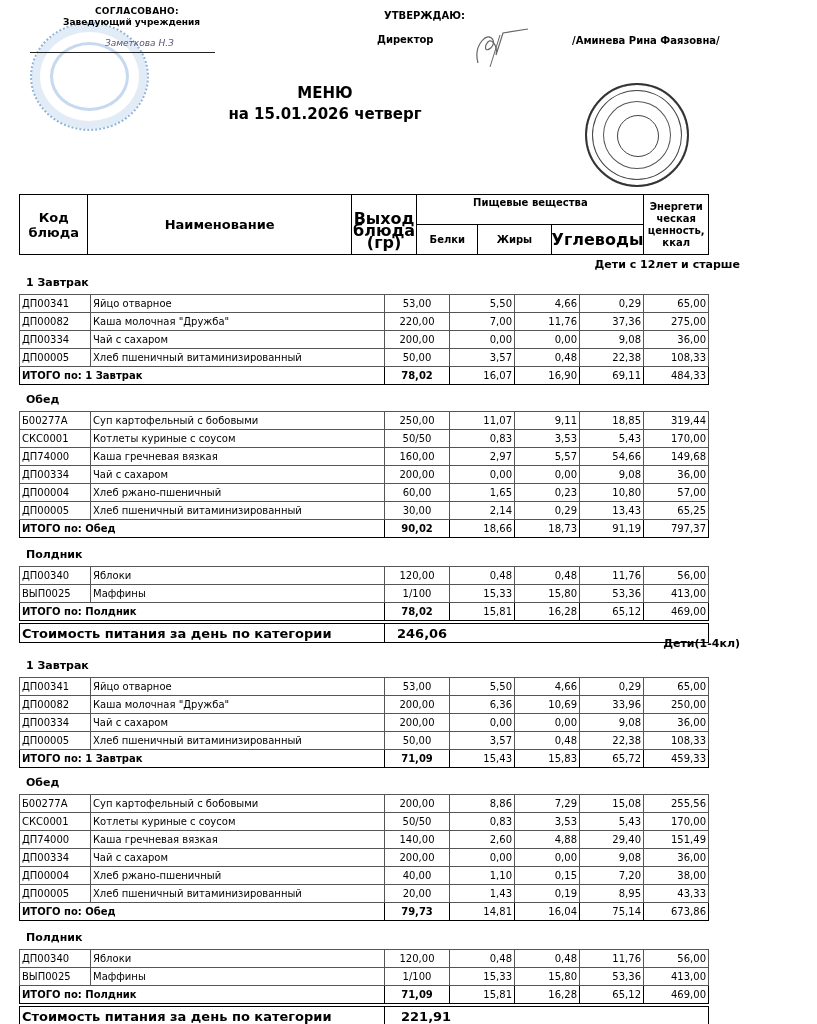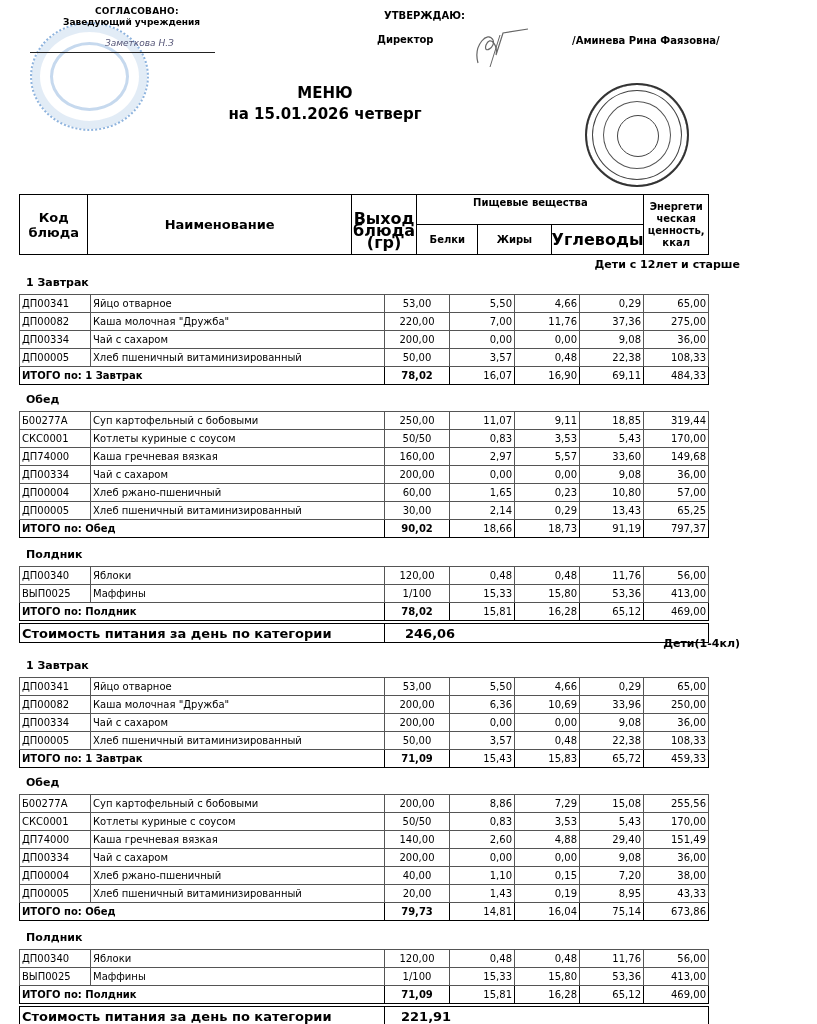--- a/index.html
+++ b/index.html
@@ -165,21 +165,21 @@
           <td class="num">3,53</td>
           <td class="num">5,43</td>
           <td class="num">170,00</td>
         </tr>
         <tr>
           <td class="">ДП74000</td>
           <td class="">Каша гречневая вязкая</td>
           <td class="ctr">160,00</td>
           <td class="num">2,97</td>
           <td class="num">5,57</td>
-          <td class="num">33,60</td>
+          <td class="num">54,66</td>
           <td class="num">149,68</td>
         </tr>
         <tr>
           <td class="">ДП00334</td>
           <td class="">Чай с сахаром</td>
           <td class="ctr">200,00</td>
           <td class="num">0,00</td>
           <td class="num">0,00</td>
           <td class="num">9,08</td>
           <td class="num">36,00</td>
@@ -258,21 +258,21 @@
         <col style="width:294px">
         <col style="width:65px">
         <col style="width:65px">
         <col style="width:65px">
         <col style="width:64px">
         <col style="width:65px">
       </colgroup>
       <tbody>
         <tr>
           <td colspan="2">Стоимость питания за день по категории</td>
-          <td colspan="5" style="padding-left:20px">246,06</td>
+          <td colspan="5" style="padding-left:12px">246,06</td>
         </tr>
       </tbody>
     </table>
     <div class="cat-title" style="top: 637px;">Дети(1-4кл)</div>
     <div class="meal-title" style="top: 659px;">1 Завтрак</div>
     <table class="rows" style="top: 677px;">
       <colgroup>
         <col style="width:71px">
         <col style="width:294px">
         <col style="width:65px">

